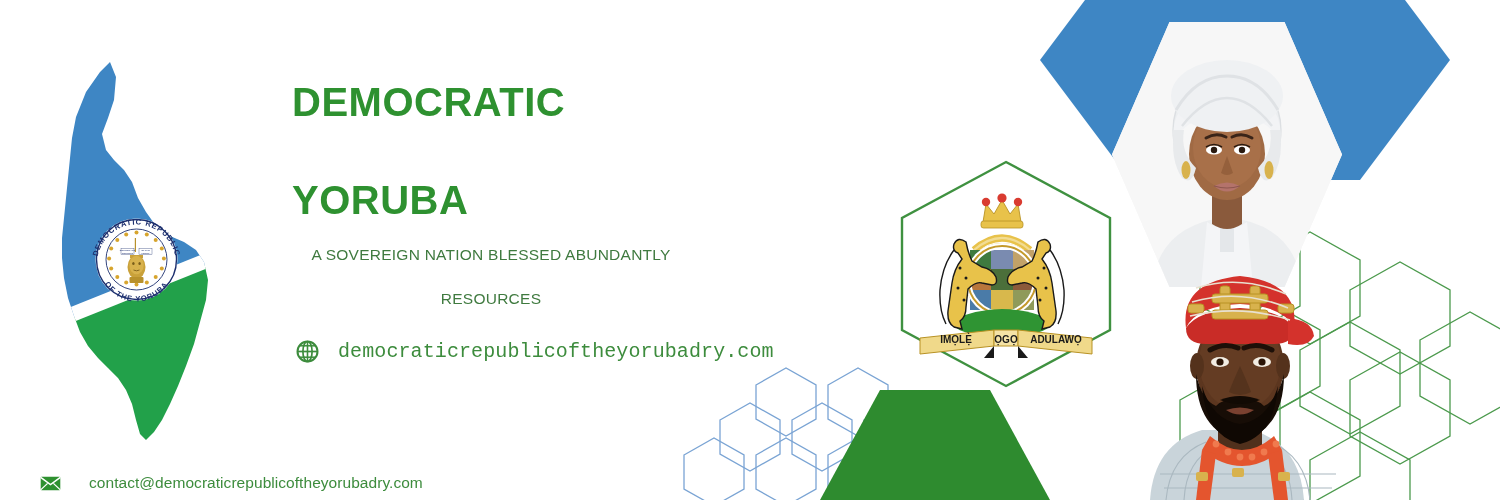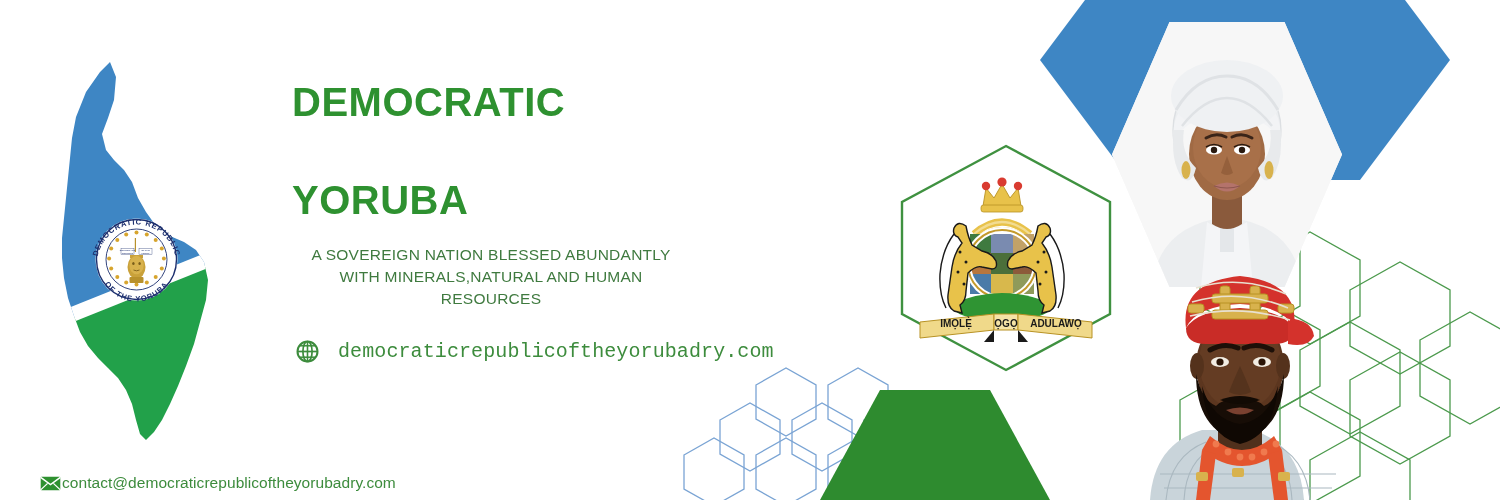--- a/index.html
+++ b/index.html
@@ -77,21 +77,21 @@
   }
   .globe-icon svg { display:block; }
 
   
   #email-row {
     position: absolute;
     left: 40px;
     bottom: 8px;
     display: flex;
     align-items: center;
-    gap: 1px;
+    gap: 28px;
   }
   #email-row .email-text {
     color: #3d8c3d;
     font-size: 15.5px;
     letter-spacing: 0.05px;
   }
   .mail-icon svg { display:block; }
 
   
   #right-decor {
@@ -121,21 +121,21 @@
     top: 258px;
     width: 215px;
     height: 242px;
   }
   .portrait svg { display:block; width:100%; height:100%; }
 
   
   #coat-hex {
     position: absolute;
     left: 898px;
-    top: 144px;
+    top: 160px;
     width: 216px;
     height: 228px;
   }
   #coat-hex svg { display:block; width:100%; height:100%; }
 </style>
 </head>
 <body>
 
 <div id="banner">
 
@@ -224,21 +224,21 @@
 
   <div id="text-block">
     <h1 id="headline">
       <span>DEMOCRATIC</span><br>
       <br>
       <span>YORUBA</span>
     </h1>
 
     <p id="tagline">
       <span>A SOVEREIGN NATION BLESSED ABUNDANTLY</span><br>
-      <span>WITH MINERALS,NATURAL AND HUMAN</span><br>
+      <br>
       <span>RESOURCES</span>
     </p>
 
     <div id="website-row">
       <span class="globe-icon">
         <svg width="23" height="23" viewBox="0 0 23 23" xmlns="http://www.w3.org/2000/svg">
           <circle cx="11.5" cy="11.5" r="10" fill="none" stroke="#3d8c3d" stroke-width="2"></circle>
           <ellipse cx="11.5" cy="11.5" rx="4.6" ry="10" fill="none" stroke="#3d8c3d" stroke-width="1.7"></ellipse>
           <line x1="1.5" y1="11.5" x2="21.5" y2="11.5" stroke="#3d8c3d" stroke-width="1.7"></line>
           <path d="M3.6,5.8 h15.8" stroke="#3d8c3d" stroke-width="1.5"></path>

